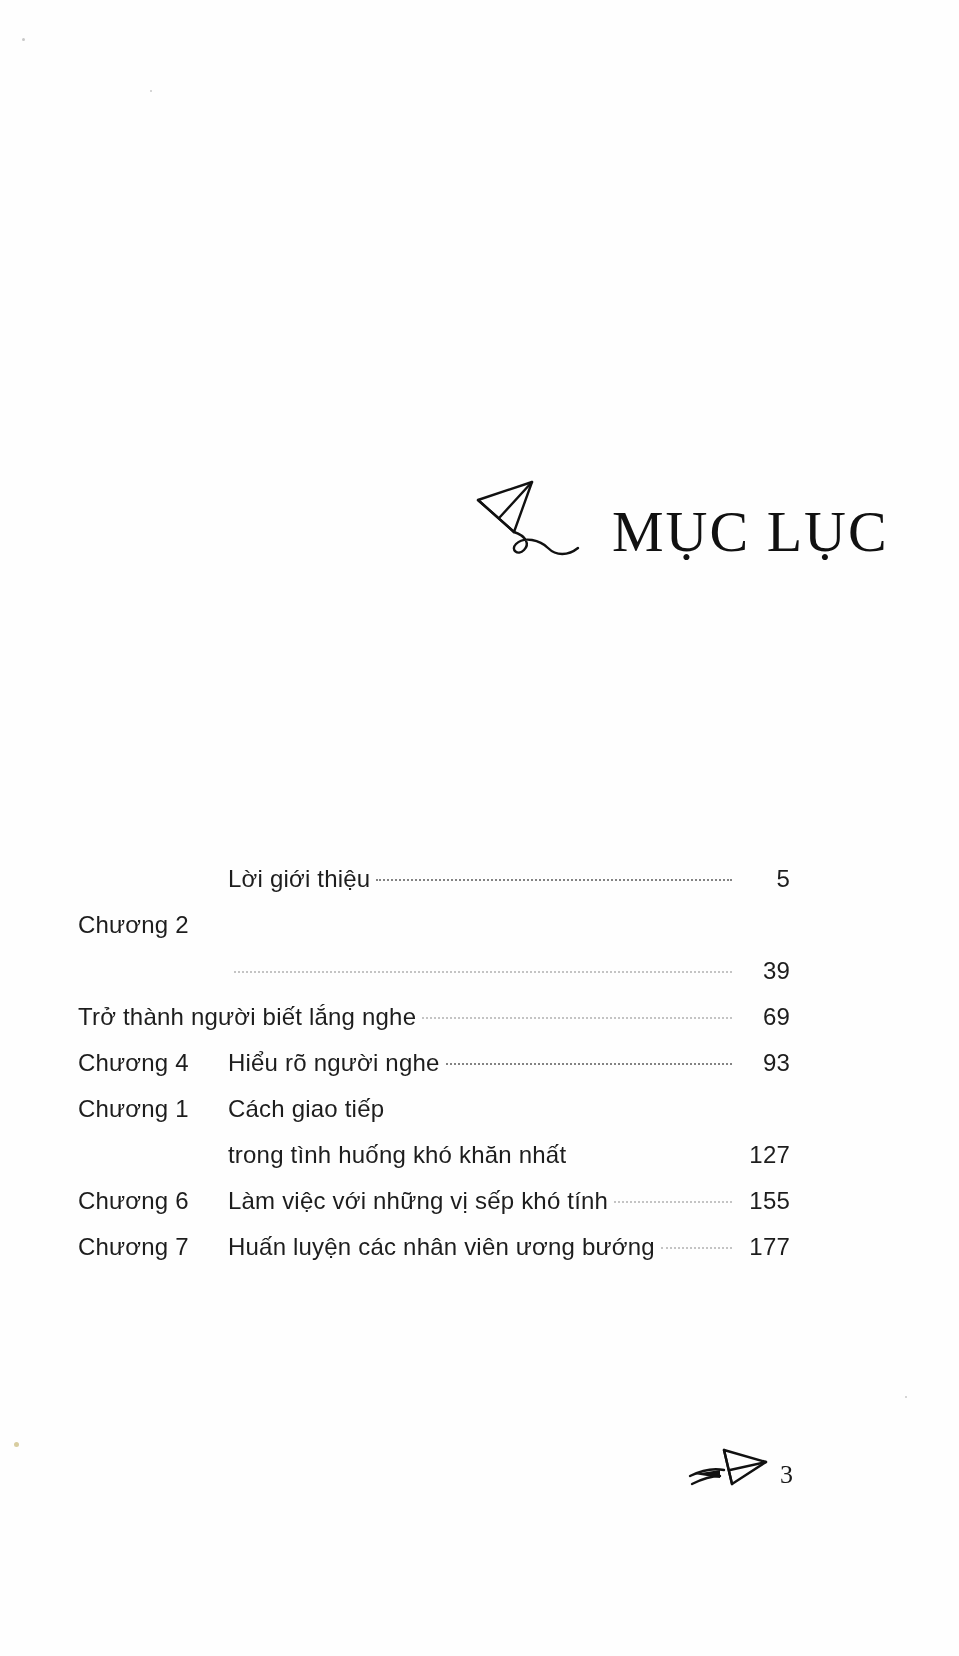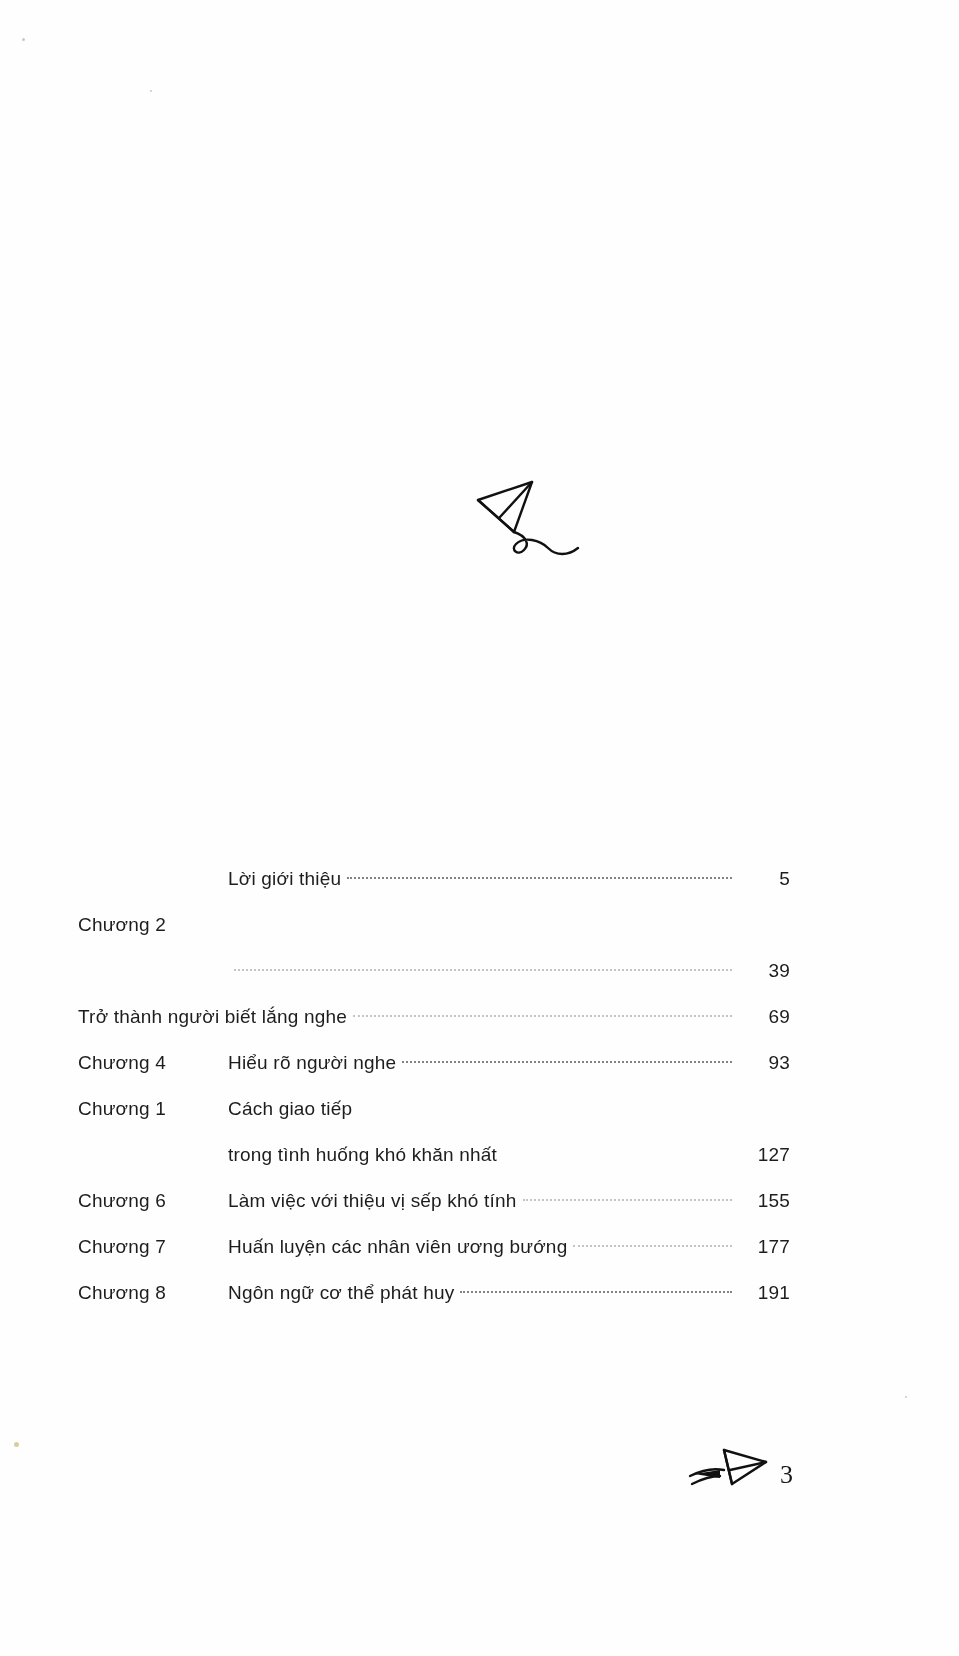--- a/index.html
+++ b/index.html
@@ -51,21 +51,21 @@
   
   .toc {
     position: absolute;
     left: 78px;
     top: 856px;
     width: 712px;
   }
   .toc-row {
     display: flex;
     align-items: baseline;
-    font-size: 19px;
+    font-size: 24px;
     line-height: 46px;
     color: #1d1d1d;
     letter-spacing: 0.2px;
     white-space: nowrap;
   }
   .toc-row .chap {
     width: 150px;
     flex: 0 0 150px;
   }
   .toc-row .label {
@@ -144,20 +144,21 @@
     <div class="plane-doodle">
       <svg viewBox="0 0 140 110" width="140" height="110" aria-hidden="true">
         <g fill="none" stroke="#111" stroke-width="2.4" stroke-linecap="round" stroke-linejoin="round">
           <path d="M8 30 L62 12 L44 62 Z"></path>
           <path d="M8 30 L44 62"></path>
           <path d="M62 12 L30 47"></path>
           <path d="M44 62 C 56 66, 60 74, 54 80 C 48 86, 40 80, 46 74 C 54 66, 70 70, 78 78 C 86 86, 98 86, 108 78"></path>
         </g>
       </svg>
     </div>
+    <div class="toc-title">MỤC LỤC</div>
   </div>
 
   <div class="toc">
 
     <div class="toc-row">
       <span class="chap"></span>
       <span class="label">Lời giới thiệu</span>
       <span class="leader"></span>
       <span class="page-num">5</span>
     </div>
@@ -197,38 +198,32 @@
 
     <div class="toc-row cont">
       <span class="chap"></span>
       <span class="label">trong tình huống khó khăn nhất</span>
       <span class="leader none"></span>
       <span class="page-num">127</span>
     </div>
 
     <div class="toc-row">
       <span class="chap">Chương 6</span>
-      <span class="label">Làm việc với thiệu vị sếp khó tính</span>
+      <span class="label">Làm việc với những vị sếp khó tính</span>
       <span class="leader faint"></span>
       <span class="page-num">155</span>
     </div>
 
     <div class="toc-row">
       <span class="chap">Chương 7</span>
       <span class="label">Huấn luyện các nhân viên ương bướng</span>
       <span class="leader faint"></span>
       <span class="page-num">177</span>
     </div>
 
-    <div class="toc-row">
-      <span class="chap">Chương 8</span>
-      <span class="label">Ngôn ngữ cơ thể phát huy</span>
-      <span class="leader"></span>
-      <span class="page-num">191</span>
-    </div>
 
   </div>
 
   <div class="footer">
     <div class="footer-doodle">
       <svg viewBox="0 0 110 60" width="110" height="60" aria-hidden="true">
         <g fill="none" stroke="#111" stroke-width="2.4" stroke-linecap="round" stroke-linejoin="round">
           <path d="M44 10 L86 22 L52 44 Z"></path>
           <path d="M44 10 L52 44"></path>
           <path d="M86 22 L50 30"></path>

